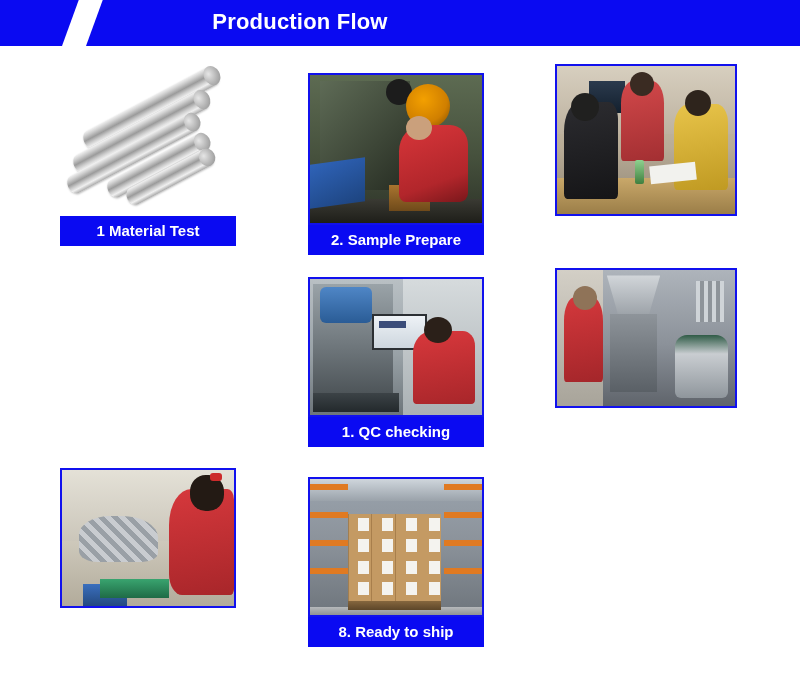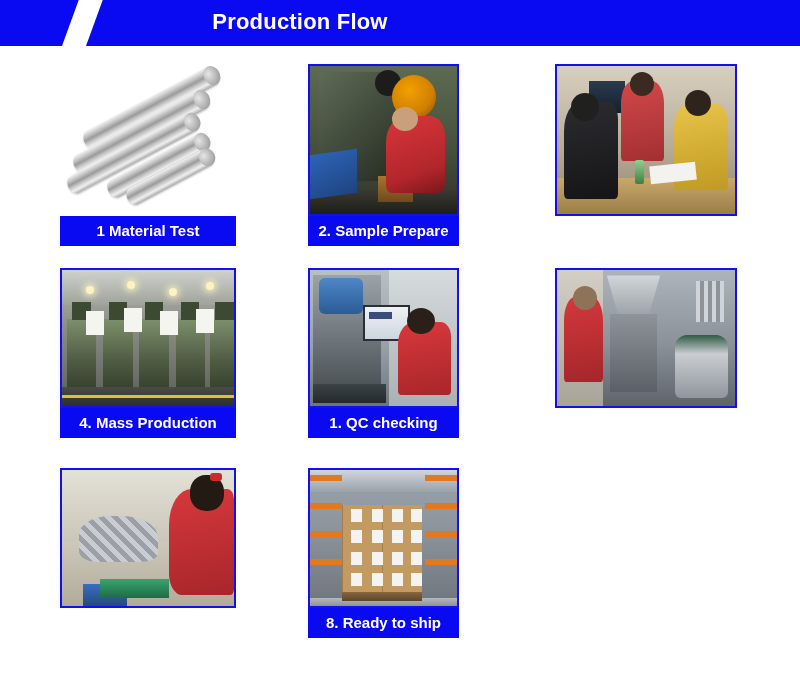--- a/index.html
+++ b/index.html
@@ -74,21 +74,21 @@
     font-weight: bold;
     text-align: center;
     line-height: 30px;
     height: 30px;
     white-space: nowrap;
     overflow: hidden;
   }
 
   
   .c1 { left: 60px;  width: 176px; }
-  .c2 { left: 308px; width: 151px; }
+  .c2 { left: 308px; width: 176px; margin-top: 9px; }
   .c3 { left: 555px; width: 182px; }
 
   .r1 { top: 18px; }
   .r2 { top: 222px; }
   .r3 { top: 422px; }
 
   .m-tall   { height: 152px; }
   .m-short  { height: 140px; }
 
   
@@ -310,43 +310,20 @@
         <div class="pB"></div>
           <div class="hB"></div>
         <div class="pA"></div>
           <div class="hA"></div>
         <div class="paper"></div>
           <div class="btl"></div>
       </div>
     </div>
   </div>
 
-  <div class="card c1 r2">
-    <div class="card-media bordered m-short">
-      <div class="scene s4">
-        <div class="roof"></div>
-        <div class="lamp" style="left:14%;top:12%"></div>
-        <div class="lamp" style="left:38%;top:8%"></div>
-        <div class="lamp" style="left:62%;top:13%"></div>
-        <div class="lamp" style="left:84%;top:9%"></div>
-        <div class="mc" style="left:3%"></div>
-        <div class="mc" style="left:24%"></div>
-        <div class="mc" style="left:45%"></div>
-        <div class="mc" style="left:66%"></div>
-        <div class="mc" style="left:86%"></div>
-        <div class="tag" style="left:14%;top:30%"></div>
-        <div class="tag" style="left:36%;top:28%"></div>
-        <div class="tag" style="left:57%;top:30%"></div>
-        <div class="tag" style="left:78%;top:29%"></div>
-        <div class="floor"></div>
-          <div class="stripe"></div>
-      </div>
-    </div>
-    <div class="card-label">4. Mass Production</div>
-  </div>
 
   <div class="card c2 r2">
     <div class="card-media bordered m-short">
       <div class="scene s5">
         <div class="wall"></div>
           <div class="mach"></div>
           <div class="hood"></div>
         <div class="base"></div>
           <div class="lap"></div>
           <div class="lapbar"></div>

